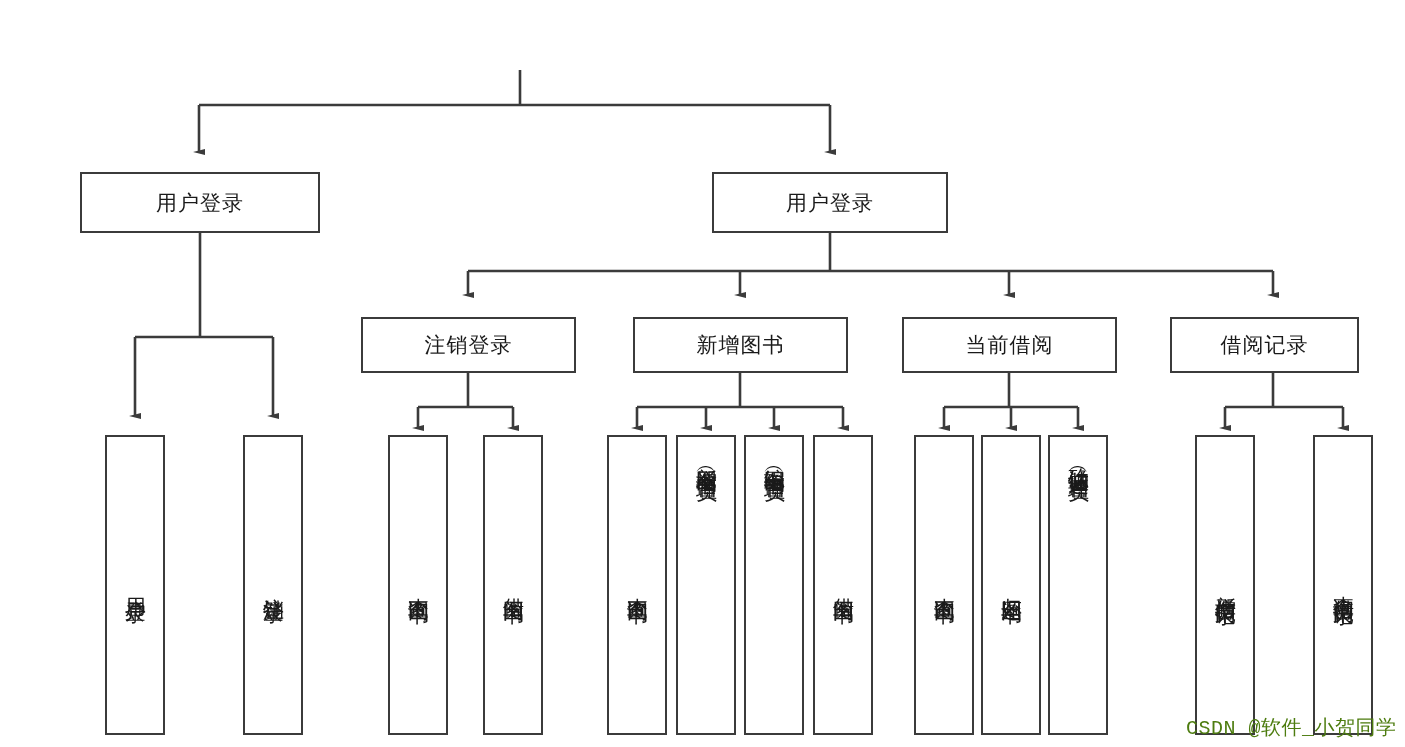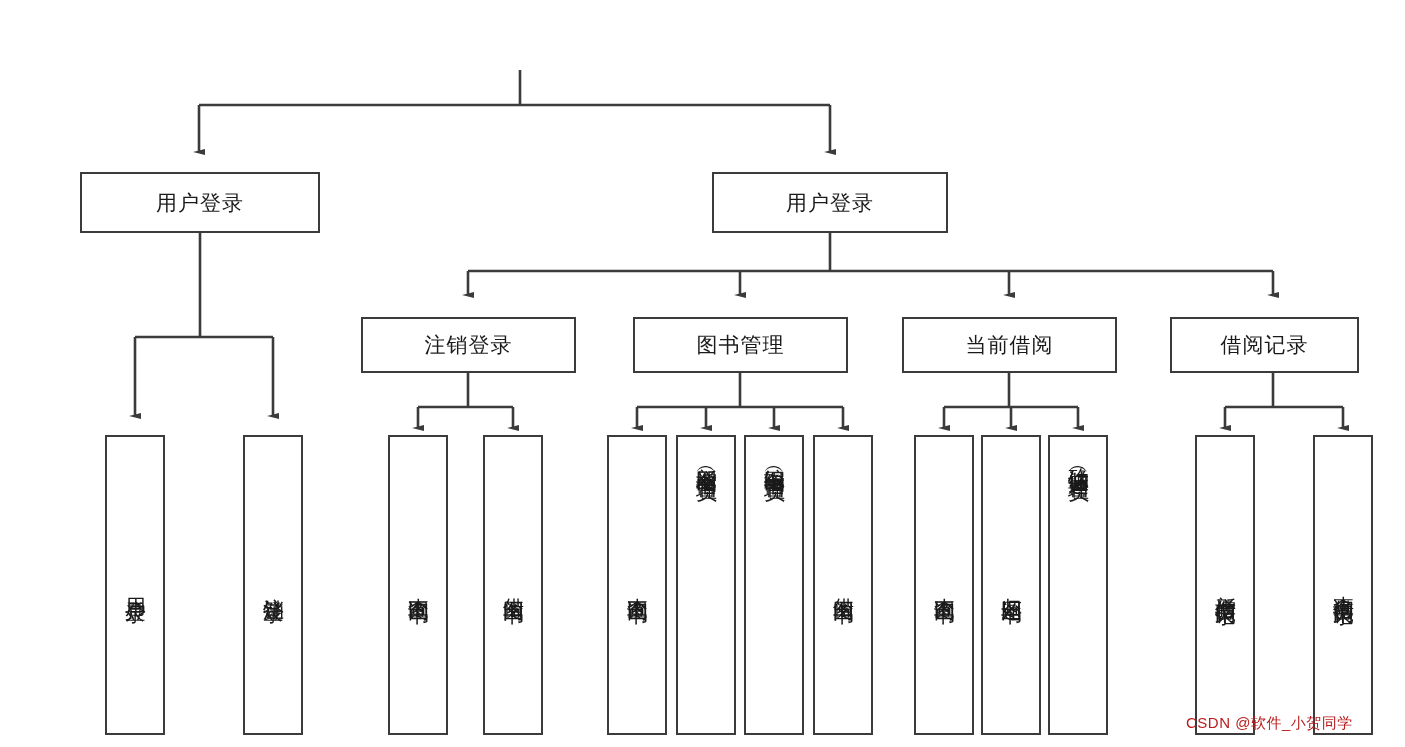--- a/index.html
+++ b/index.html
@@ -63,24 +63,25 @@
     left: 0;
     top: 0;
     width: 1405px;
     height: 747px;
     pointer-events: none;
   }
   .watermark {
     position: absolute;
     left: 1186px;
     top: 714px;
-    font-size: 15px;
-    color: #b91c1c;
+    font-size: 20px;
+    color: #4d7c0f;
     white-space: nowrap;
     letter-spacing: 0.5px;
+    font-family: Liberation Mono, monospace;
   }
 </style>
 </head>
 <body>
 
 <div id="canvas">
 
   <svg class="wires" viewBox="0 0 1405 747">
     <defs>
       <marker id="arrow" markerWidth="10" markerHeight="12" refX="3" refY="6" orient="auto" markerUnits="userSpaceOnUse">
@@ -129,21 +130,21 @@
       <path d="M1225,407 L1225,428" marker-end="url(#arrow)"></path>
       <path d="M1343,407 L1343,428" marker-end="url(#arrow)"></path>
     </g>
   </svg>
 
 
   <div class="node h" style="left:80px; top:172px; width:240px; height:61px;">用户登录</div>
   <div class="node h" style="left:712px; top:172px; width:236px; height:61px;">用户登录</div>
 
   <div class="node h" style="left:361px; top:317px; width:215px; height:56px;">注销登录</div>
-  <div class="node h" style="left:633px; top:317px; width:215px; height:56px;">图书管理</div>
+  <div class="node h" style="left:633px; top:317px; width:215px; height:56px;">新增图书</div>
   <div class="node h" style="left:902px; top:317px; width:215px; height:56px;font-family:Liberation Mono, monospace;">当前借阅</div>
   <div class="node h" style="left:1170px; top:317px; width:189px; height:56px;">借阅记录</div>
 
   <div class="leaf shortlabel" style="left:105px; top:435px; width:60px; height:300px;">
     <span class="vtext">用户登录</span>
   </div>
   <div class="leaf shortlabel" style="left:243px; top:435px; width:60px; height:300px;">
     <span class="vtext">注销登录</span>
   </div>
 

